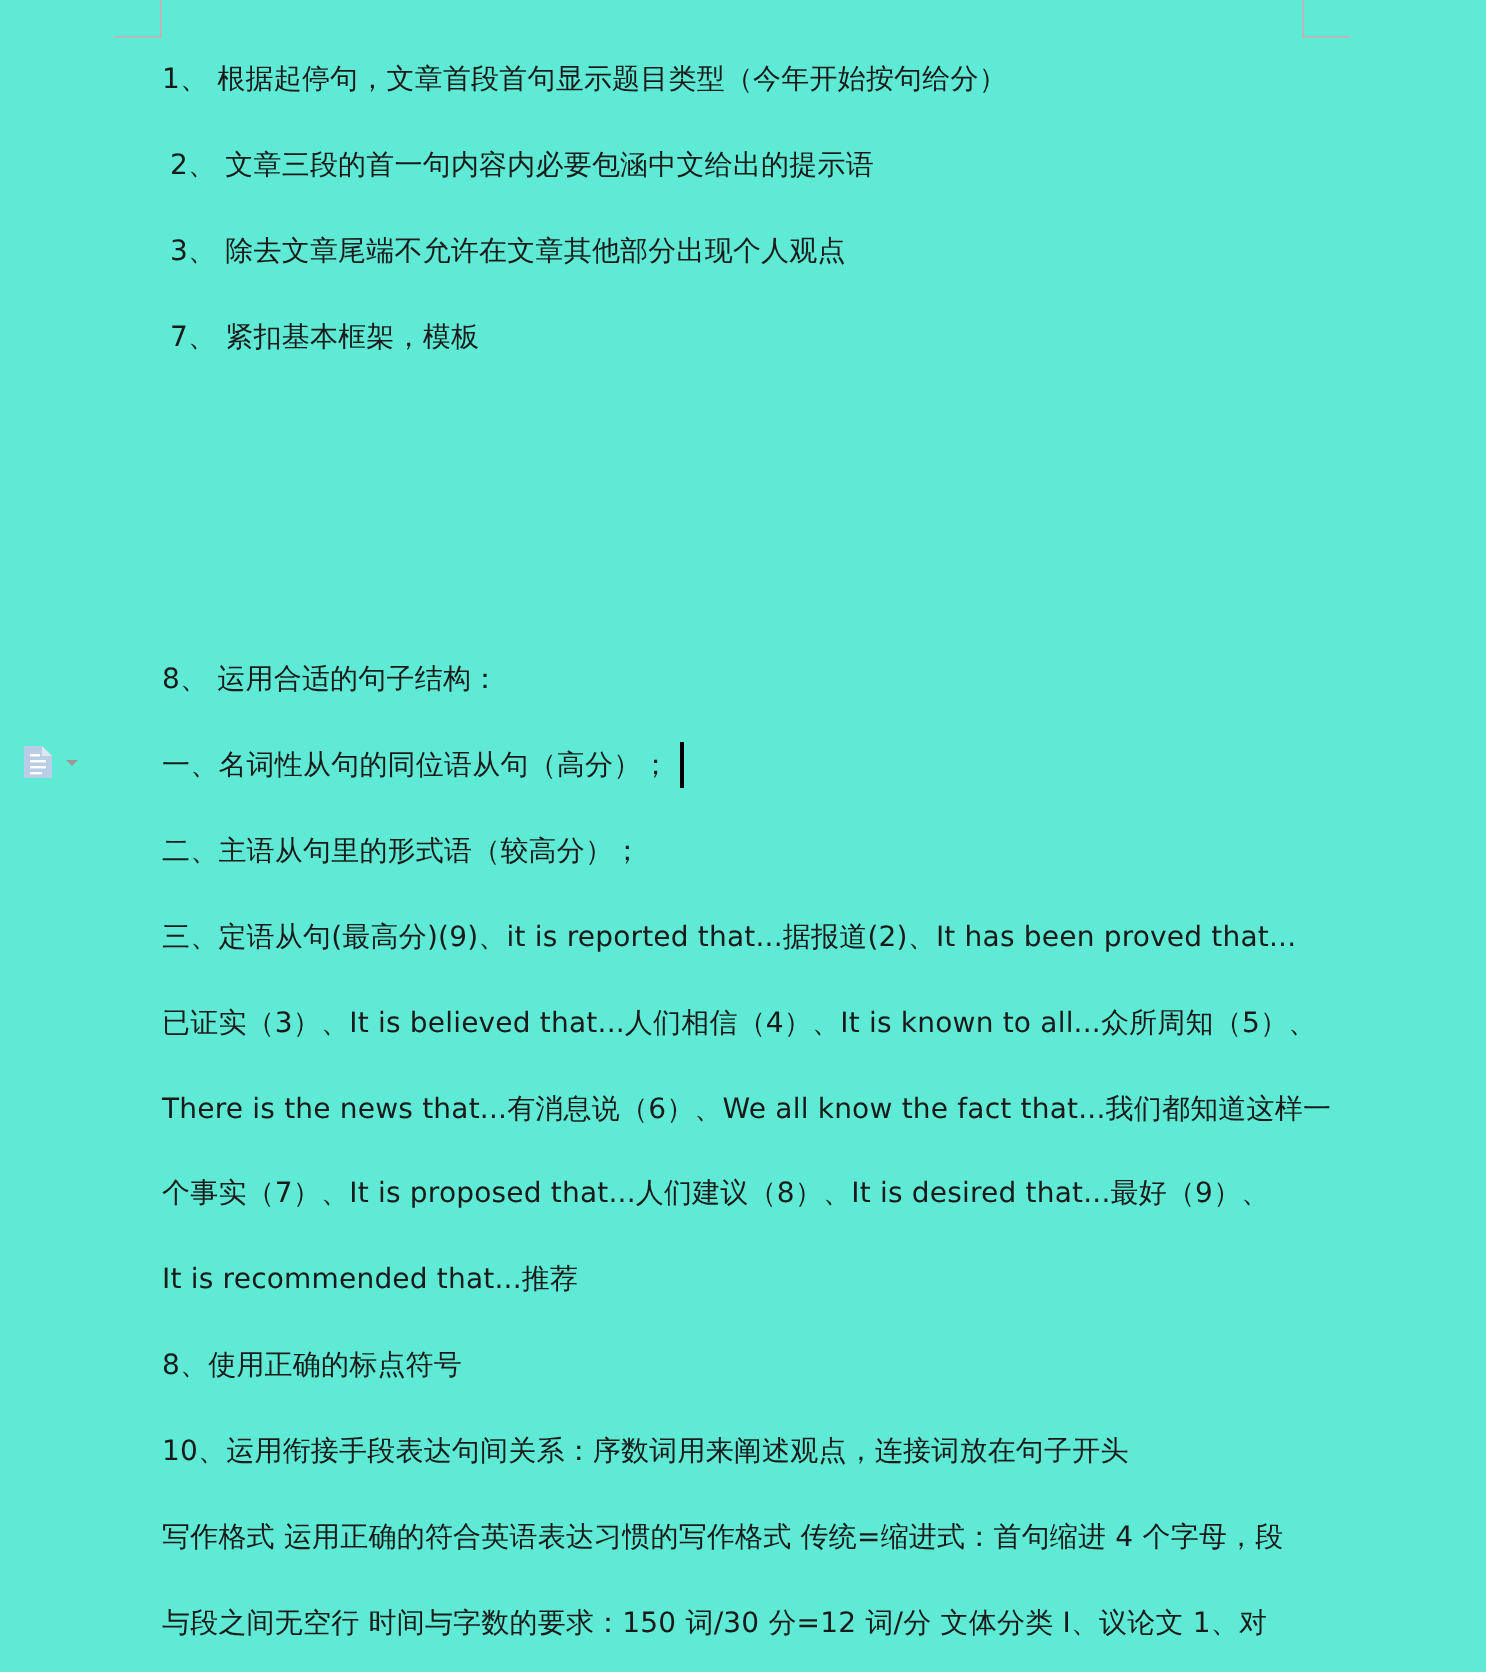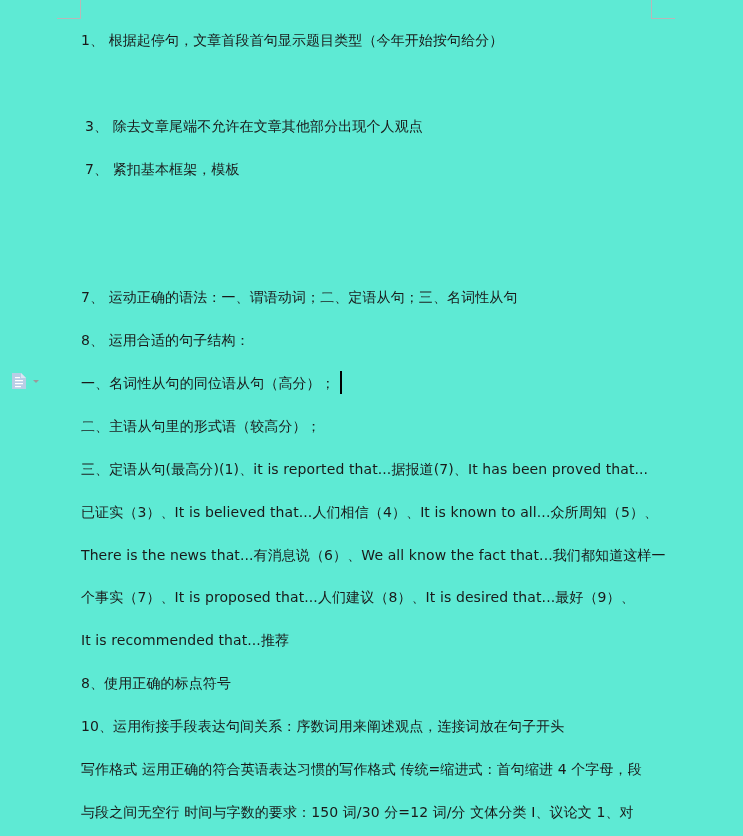--- a/index.html
+++ b/index.html
@@ -33,27 +33,27 @@
 </head>
 <body>
 
 <div class="page">
   <div class="corner corner-tl-v"></div>
   <div class="corner corner-tl-h"></div>
   <div class="corner corner-tr-v"></div>
   <div class="corner corner-tr-h"></div>
 
   <div class="line" style="top:30px">1、 根据起停句，文章首段首句显示题目类型（今年开始按句给分）</div>
+  <div class="line ind" style="top:73px">2、 文章三段的首一句内容内必要包涵中文给出的提示语</div>
   <div class="line ind" style="top:116px">3、 除去文章尾端不允许在文章其他部分出现个人观点</div>
   <div class="line ind" style="top:159px">7、 紧扣基本框架，模板</div>
-  <div class="line" style="top:287px">7、 运动正确的语法：一、谓语动词；二、定语从句；三、名词性从句</div>
   <div class="line" style="top:330px">8、 运用合适的句子结构：</div>
   <div class="line" style="top:416px">二、主语从句里的形式语（较高分）；</div>
   <div class="line" style="top:373px">一、名词性从句的同位语从句（高分）；</div>
-  <div class="line" style="top:459px">三、定语从句(最高分)(1)、it is reported that...据报道(7)、It has been proved that...</div>
+  <div class="line" style="top:459px">三、定语从句(最高分)(9)、it is reported that...据报道(2)、It has been proved that...</div>
   <div class="line" style="top:502px">已证实（3）、It is believed that...人们相信（4）、It is known to all...众所周知（5）、</div>
   <div class="line" style="top:545px">There is the news that...有消息说（6）、We all know the fact that...我们都知道这样一</div>
   <div class="line" style="top:587px">个事实（7）、It is proposed that...人们建议（8）、It is desired that...最好（9）、</div>
   <div class="line" style="top:630px">It is recommended that...推荐</div>
   <div class="line" style="top:673px">8、使用正确的标点符号</div>
   <div class="line" style="top:716px">10、运用衔接手段表达句间关系：序数词用来阐述观点，连接词放在句子开头</div>
   <div class="line" style="top:759px">写作格式 运用正确的符合英语表达习惯的写作格式 传统=缩进式：首句缩进 4 个字母，段</div>
   <div class="line" style="top:802px">与段之间无空行   时间与字数的要求：150 词/30 分=12 词/分   文体分类 I、议论文 1、对</div>
 
   <div class="text-cursor"></div>

